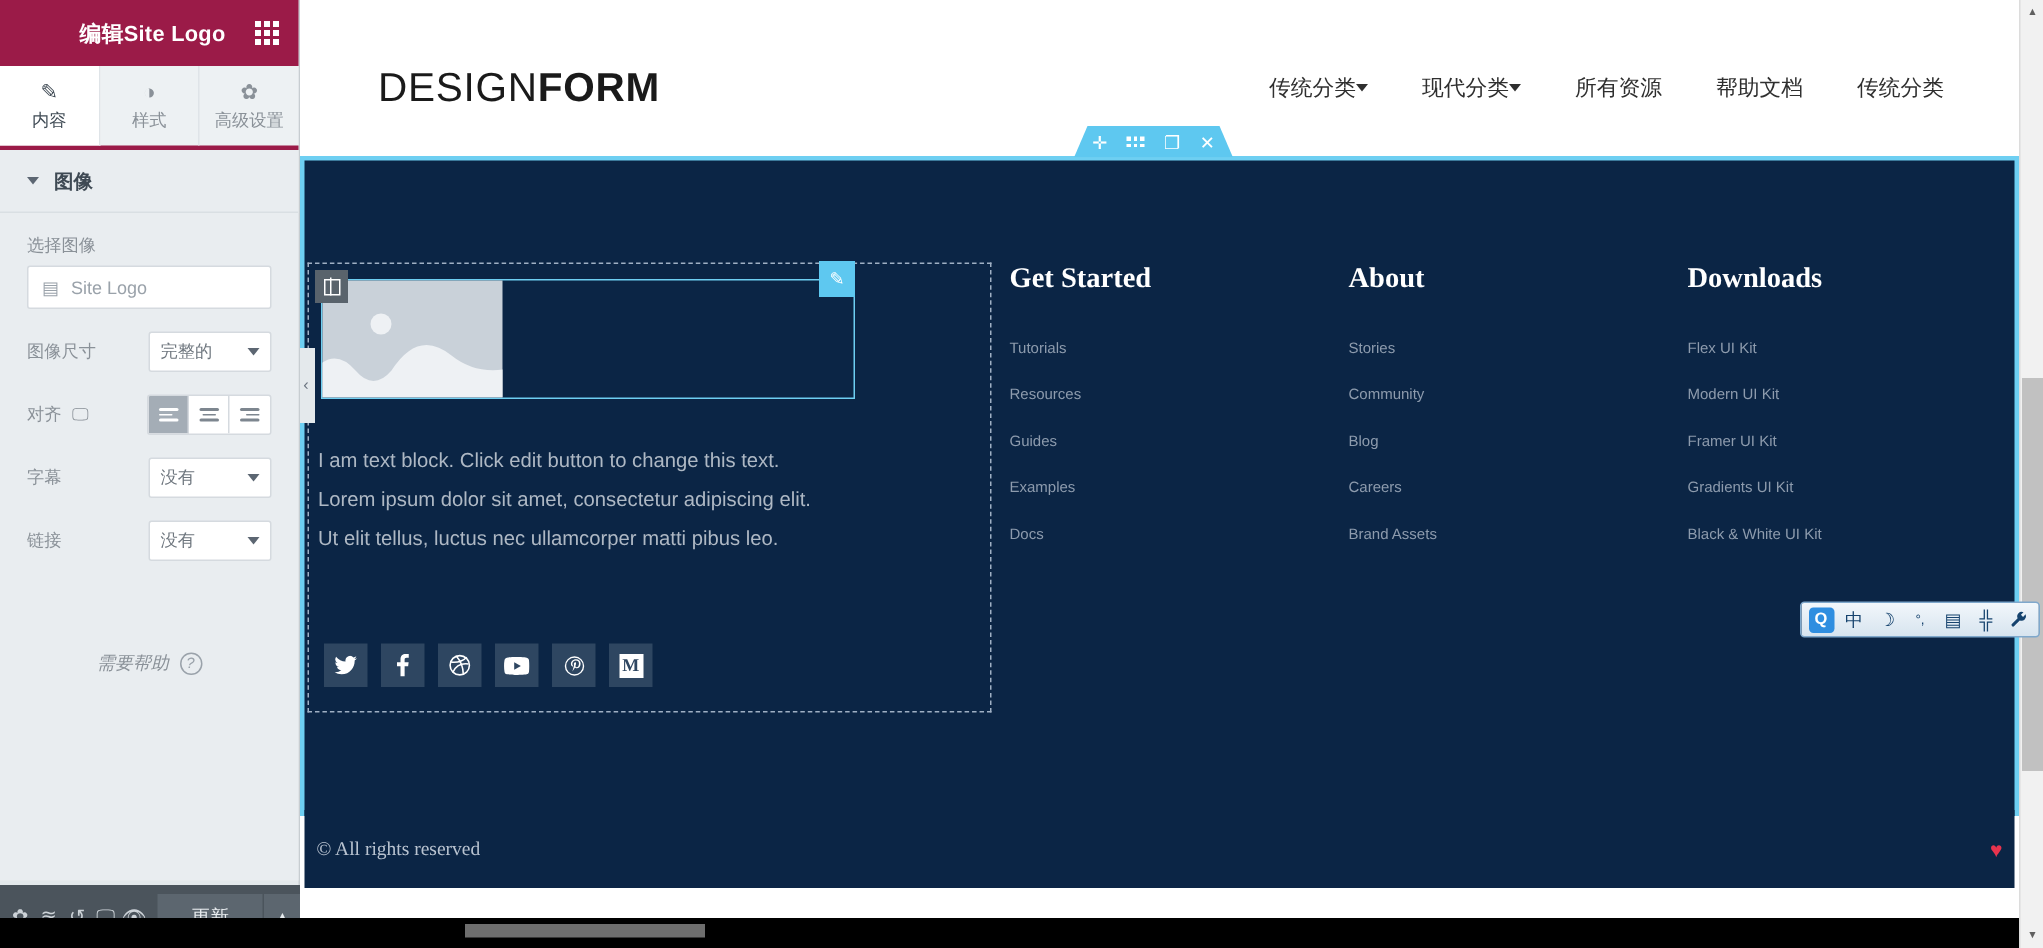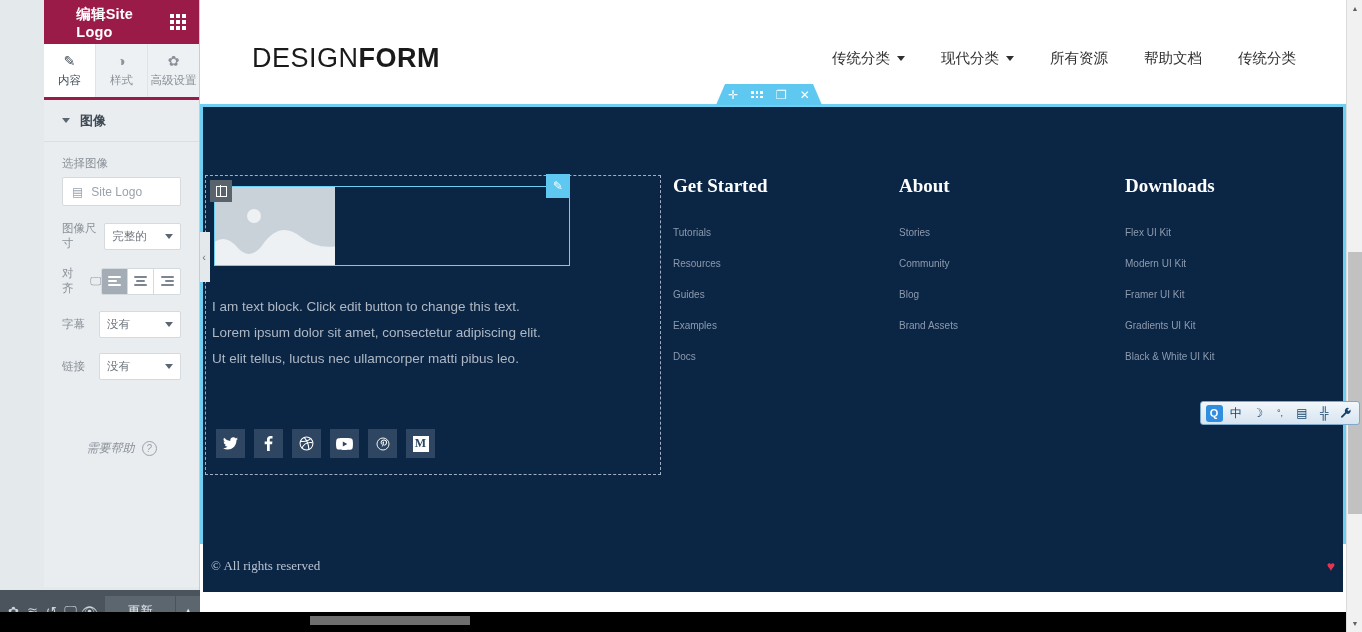--- a/index.html
+++ b/index.html
@@ -11,21 +11,20 @@
   }
   #app { position: relative; width: 1362px; height: 632px; }
 
   
   #panel {
     position: absolute; left: 0; top: 0;
     width: 200px; height: 632px;
     background: #e4e9ec;
     border-right: 1px solid #c7cdd1;
     z-index: 40;
-    padding-left: 44px;
   }
   #panel-header {
     height: 44px; background: #9b1b48;
     display: flex; align-items: center; justify-content: space-between;
     padding: 0 13px;
   }
   .hdr-ico { color: #fff; cursor: pointer; display:flex; }
   .hamb { width: 20px; }
   .hamb i { display:block; height:2.5px; background:#fff; border-radius:1px; margin:3.2px 0; }
   .grid9 { display:grid; grid-template-columns: repeat(3, 3.6px); grid-template-rows: repeat(3,3.6px); gap:2.4px; }
@@ -104,21 +103,21 @@
     background:#fff; overflow:hidden;
   }
   #site-header {
     height: 104px; background:#fff; display:flex; align-items:center;
     padding: 12px 50px 0 52px; position:relative;
   }
   #logo { font-size: 27px; letter-spacing: .5px; color:#1a1a1a; white-space:nowrap; }
   #logo .thin { font-weight: 300; }
   #logo .bold { font-weight: 800; }
   #nav { margin-left: auto; display:flex; align-items:center; gap: 36px; }
-  .navitem { font-size: 14.5px; color:#2f2f2f; display:flex; align-items:center; gap:7px; cursor:pointer; white-space:nowrap;}
+  .navitem { font-size: 14.5px; color:#2f2f2f; display:flex; align-items:center; cursor:pointer; white-space:nowrap;}
   .navitem .cd { width:0;height:0;border-left:4px solid transparent;border-right:4px solid transparent;border-top:5px solid #2f2f2f; }
 
   
   #sec-toolbar {
     position:absolute; left: 516px; bottom: -1px; width: 106px; height: 21px;
     background:#5ec8f0; display:flex; align-items:center; justify-content:center; gap: 13px;
     clip-path: polygon(9px 0, 97px 0, 106px 21px, 0 21px);
     color:#fff; z-index: 5;
   }
   #sec-toolbar .sti { font-size:12px; cursor:pointer; line-height:1; display:flex; }
@@ -456,20 +455,21 @@
           <a>Resources</a>
           <a>Guides</a>
           <a>Examples</a>
           <a>Docs</a>
         </div>
         <div class="fcol">
           <h4>About</h4>
           <a>Stories</a>
           <a>Community</a>
           <a>Blog</a>
+          <a>Careers</a>
           <a>Brand Assets</a>
         </div>
         <div class="fcol">
           <h4>Downloads</h4>
           <a>Flex UI Kit</a>
           <a>Modern UI Kit</a>
           <a>Framer UI Kit</a>
           <a>Gradients UI Kit</a>
           <a>Black &amp; White UI Kit</a>
         </div>

